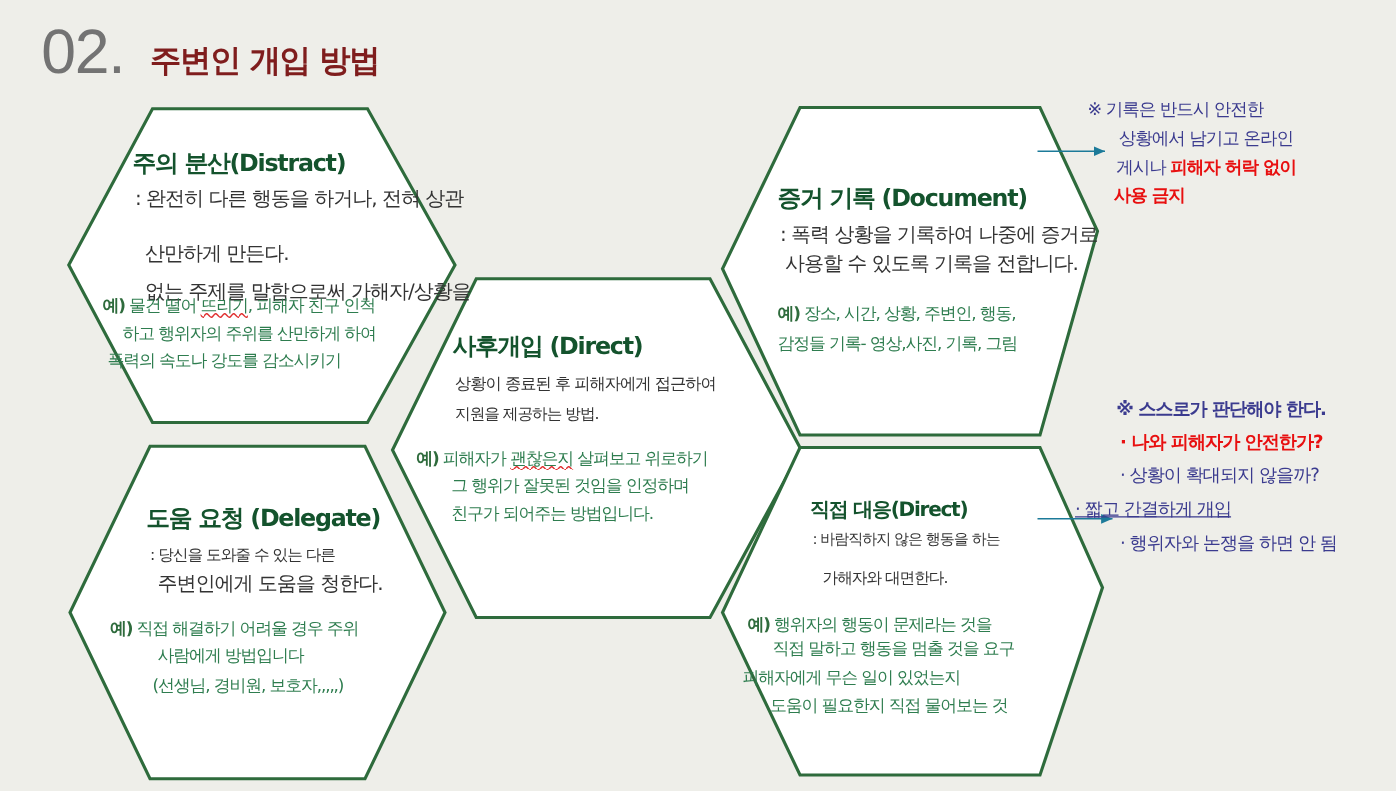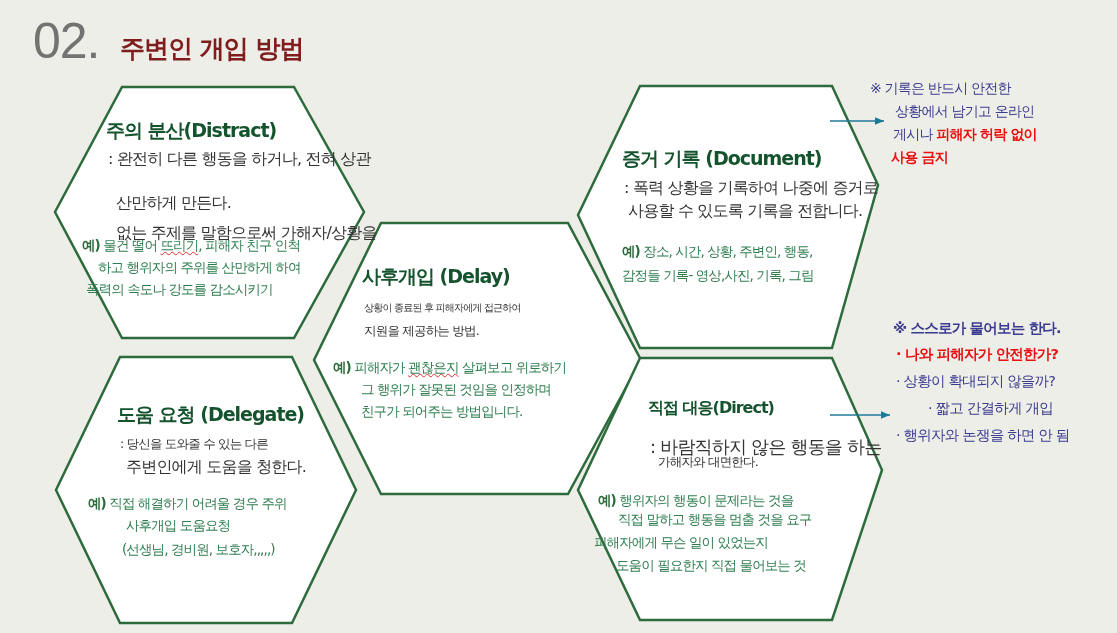--- a/index.html
+++ b/index.html
@@ -58,66 +58,66 @@
 <div class="hx-desc" style="left:108px; top:148px;">: 완전히 다른 행동을 하거나, 전혀 상관</div>
 <div class="hx-desc" style="left:116px; top:186px;margin-top:36px;">없는 주제를 말함으로써 가해자/상황을</div>
 <div class="hx-desc" style="left:116px; top:192px;">산만하게 만든다.</div>
 <div class="hx-ex" style="left:82px; top:234px;">
   <span class="ex-mark">예)</span>
   <span>물건 떨어 </span><span class="wavy">뜨리기</span><span>, 피해자 친구 인척</span>
 </div>
 <div class="hx-ex" style="left:98px; top:256px;">하고 행위자의 주위를 산만하게 하여</div>
 <div class="hx-ex" style="left:86px; top:278px;">폭력의 속도나 강도를 감소시키기</div>
 
-<div class="hx-title" style="left:362px; top:264px; font-size:19px;">사후개입 (Delay)</div>
-<div class="hx-desc" style="left:364px; top:297px; font-size:10px;">상황이 종료된 후 피해자에게 접근하여</div>
+<div class="hx-title" style="left:362px; top:264px; font-size:19px;">사후개입 (Direct)</div>
+<div class="hx-desc" style="left:364px; top:297px; font-size:13px;">상황이 종료된 후 피해자에게 접근하여</div>
 <div class="hx-desc" style="left:364px; top:320px; font-size:12.5px;">지원을 제공하는 방법.</div>
 <div class="hx-ex" style="left:333px; top:356px;">
   <span class="ex-mark">예)</span>
   <span>피해자가 </span><span class="wavy">괜찮은지</span><span> 살펴보고 위로하기</span>
 </div>
 <div class="hx-ex" style="left:361px; top:378px;">그 행위가 잘못된 것임을 인정하며</div>
 <div class="hx-ex" style="left:361px; top:400px;">친구가  되어주는 방법입니다.</div>
 
 <div class="hx-title" style="left:117px; top:402px; font-size:19px;">도움 요청 (Delegate)</div>
 <div class="hx-desc" style="left:120px; top:433px; font-size:12.5px;">: 당신을 도와줄 수 있는 다른</div>
 <div class="hx-desc" style="left:126px; top:456px; font-size:16px;">주변인에게  도움을 청한다.</div>
 <div class="hx-ex" style="left:88px; top:492px;">
   <span class="ex-mark">예)</span>
   <span>직접 해결하기 어려울 경우 주위</span>
 </div>
-<div class="hx-ex" style="left:126px; top:514px;">사후개입 도움요청</div>
+<div class="hx-ex" style="left:126px; top:514px;">사람에게 방법입니다</div>
 <div class="hx-ex" style="left:122px; top:538px;">(선생님, 경비원, 보호자,,,,,)</div>
 
 <div class="hx-title" style="left:622px; top:146px; font-size:19px;">증거 기록 (Document)</div>
 <div class="hx-desc" style="left:624px; top:177px;">: 폭력 상황을 기록하여 나중에 증거로</div>
 <div class="hx-desc" style="left:628px; top:200px;">사용할 수 있도록 기록을 전합니다.</div>
 <div class="hx-ex" style="left:622px; top:240px;">
   <span class="ex-mark">예)</span>
   <span>장소, 시간, 상황, 주변인, 행동,</span>
 </div>
 <div class="hx-ex" style="left:622px; top:264px;">감정들 기록- 영상,사진, 기록, 그림</div>
 
 <div class="hx-title" style="left:648px; top:398px; font-size:16px;">직접 대응(Direct)</div>
-<div class="hx-desc" style="left:650px; top:436px; font-size:18px;">: 바람직하지 않은 행동을 하는</div>
+<div class="hx-desc" style="left:650px; top:420px; font-size:12px;">: 바람직하지 않은 행동을 하는</div>
 <div class="hx-desc" style="left:658px; top:451px; font-size:12.5px;">가해자와 대면한다.</div>
 <div class="hx-ex" style="left:598px; top:489px;">
   <span class="ex-mark">예)</span>
   <span>행위자의 행동이 문제라는 것을</span>
 </div>
 <div class="hx-ex" style="left:618px; top:508px;">직접 말하고 행동을 멈출 것을 요구</div>
 <div class="hx-ex" style="left:594px; top:531px;">피해자에게 무슨 일이 있었는지</div>
 <div class="hx-ex" style="left:616px; top:554px;">도움이 필요한지 직접 물어보는 것</div>
 
 <div class="note" style="left:870px; top:78px;">
   <span>※</span>&nbsp;<span>기록은 반드시 안전한</span>
 </div>
 <div class="note" style="left:895px; top:101px;">상황에서 남기고 온라인</div>
 <div class="note" style="left:893px; top:124px;">
   <span>게시나 </span><span class="red">피해자 허락 없이</span>
 </div>
 <div class="note red" style="left:891px; top:147px;">사용 금지</div>
 
-<div class="note note-bold" style="left:893px; top:318px; font-size:14.5px;">※  스스로가 물어보는 한다.</div>
+<div class="note note-bold" style="left:893px; top:318px; font-size:14.5px;">※  스스로가 판단해야 한다.</div>
 <div class="note red" style="left:896px; top:344px; font-size:14.5px;">· 나와 피해자가 안전한가?</div>
 <div class="note" style="left:896px; top:371px; font-size:14.5px;">· 상황이 확대되지 않을까?</div>
-<div class="note" style="left:928px; top:398px; font-size:14.5px;">· 짧고 간결하게 개입</div>
+<div class="note" style="left:860px; top:398px; font-size:14.5px;text-decoration:underline;">· 짧고 간결하게 개입</div>
 <div class="note" style="left:896px; top:425px; font-size:14.5px;">· 행위자와 논쟁을 하면 안 됨</div>
 
 </body></html>

